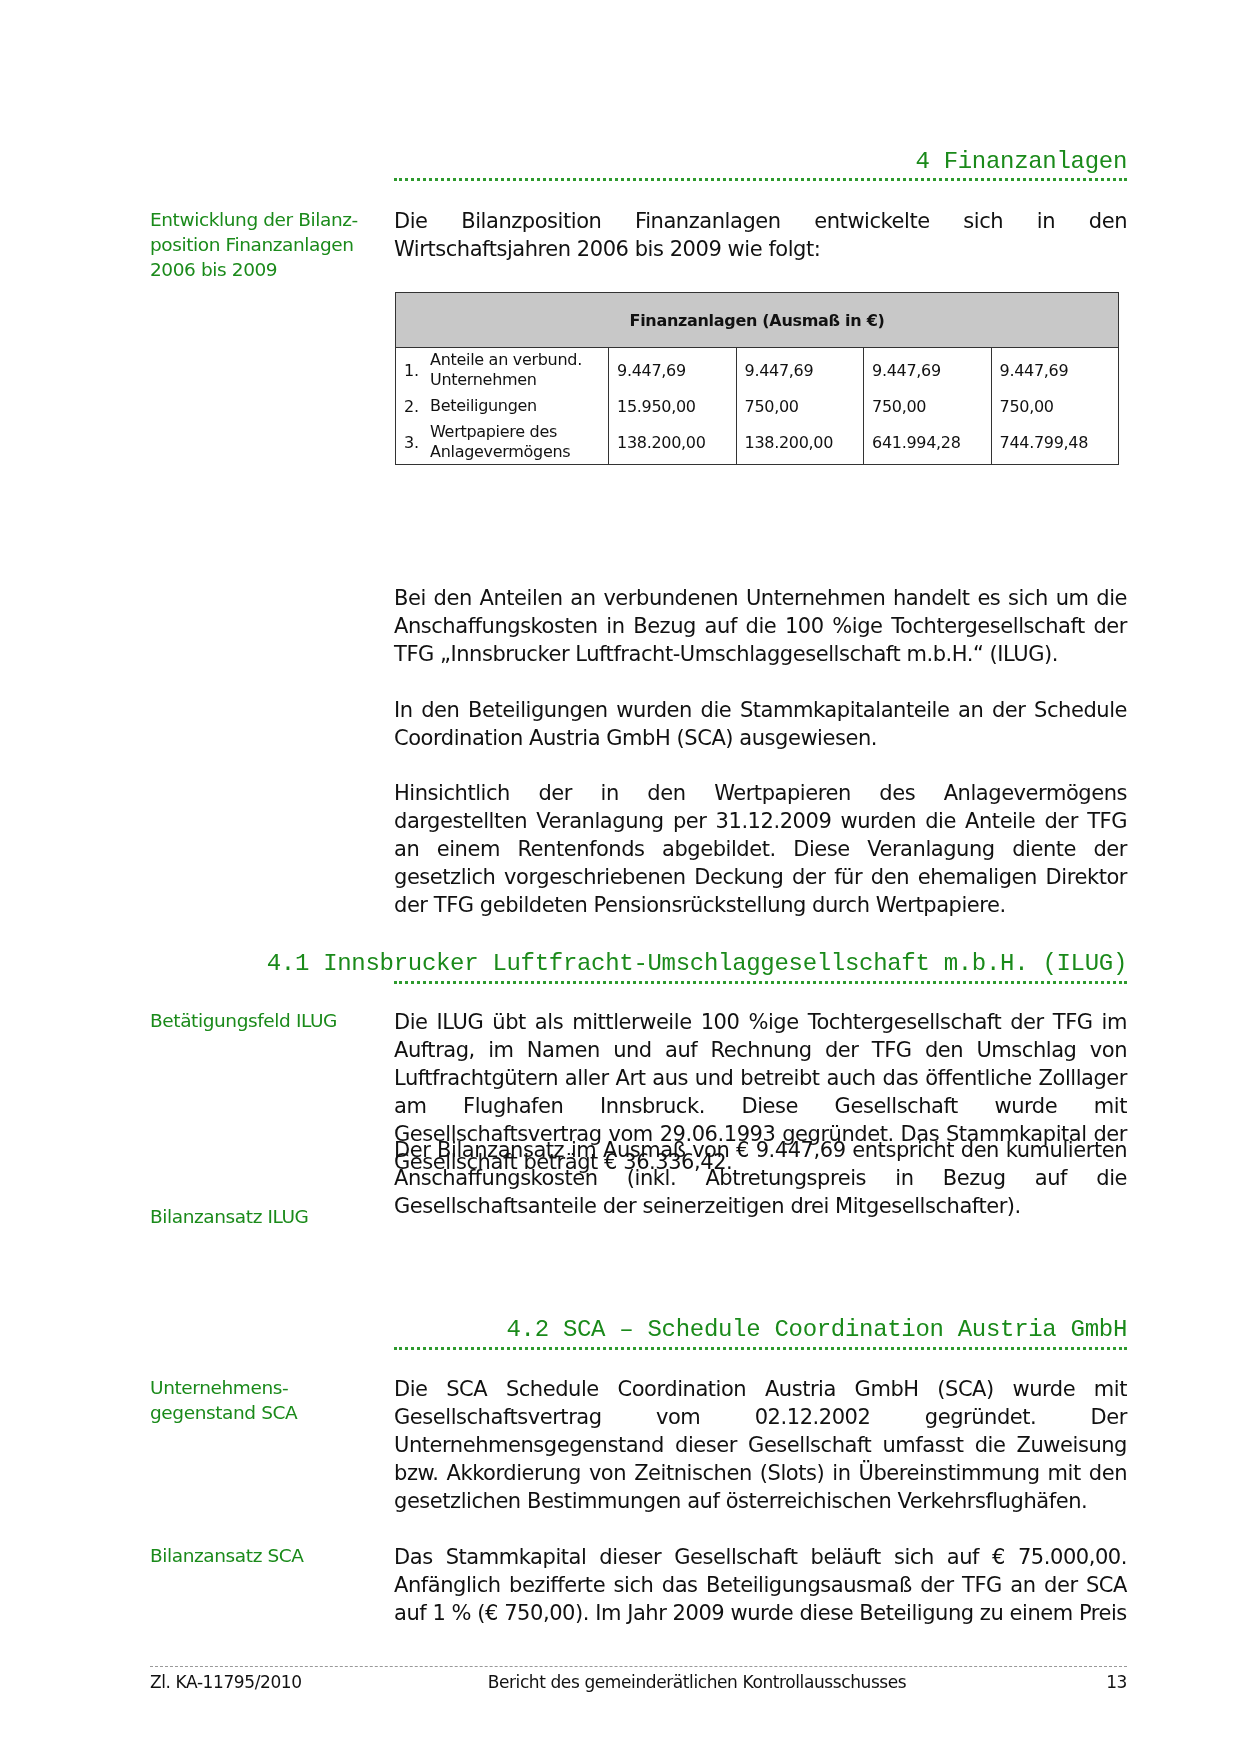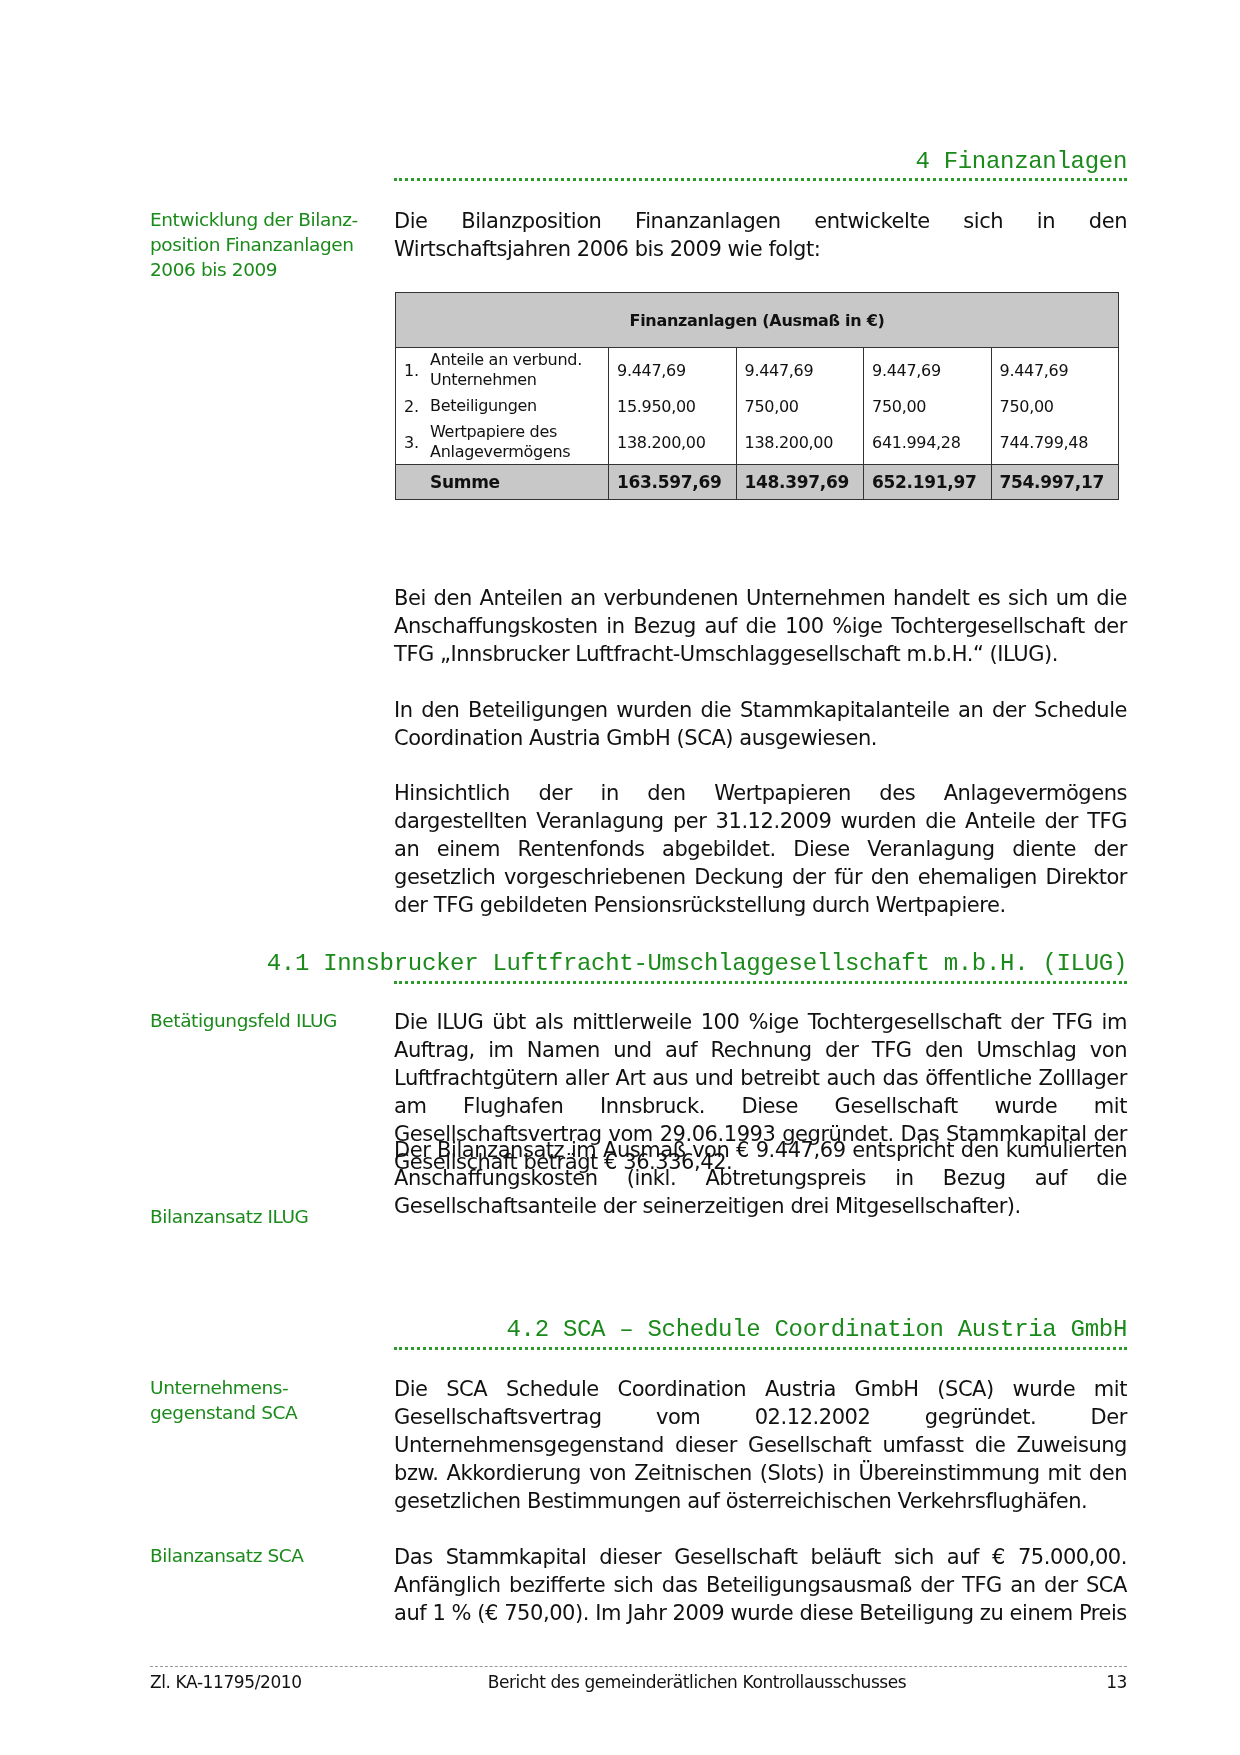--- a/index.html
+++ b/index.html
@@ -63,28 +63,20 @@
     <td class="num vl">750,00</td>
   </tr>
   <tr class="r3">
     <td class="idx">3.</td>
     <td class="lbl">Wertpapiere des Anlagevermögens</td>
     <td class="num vl">138.200,00</td>
     <td class="num vl">138.200,00</td>
     <td class="num vl">641.994,28</td>
     <td class="num vl">744.799,48</td>
   </tr>
-  <tr class="sum">
-    <td class="idx"></td>
-    <td class="lbl">Summe</td>
-    <td class="num vl">163.597,69</td>
-    <td class="num vl">148.397,69</td>
-    <td class="num vl">652.191,97</td>
-    <td class="num vl">754.997,17</td>
-  </tr>
 </tbody>
   </table>
 
 <div class="para" style="top:584px;" lang="de">Bei den Anteilen an verbundenen Unternehmen handelt es sich um die Anschaffungskosten in Bezug auf die 100 %ige Tochtergesellschaft der TFG „Innsbrucker Luftfracht-Umschlaggesellschaft m.b.H.“ (ILUG).</div>
 <div class="para" style="top:696px;" lang="de">In den Beteiligungen wurden die Stammkapitalanteile an der Schedule Coordination Austria GmbH (SCA) ausgewiesen.</div>
 <div class="para" style="top:779px; hyphens:auto;" lang="de">Hinsichtlich der in den Wertpapieren des Anlagevermögens dargestellten Veranlagung per 31.12.2009 wurden die Anteile der TFG an einem Rentenfonds abgebildet. Diese Veranlagung diente der gesetzlich vorgeschriebenen Deckung der für den ehemaligen Direktor der TFG gebildeten Pensionsrückstellung durch Wertpapiere.</div>
 
 <div class="heading" style="top:950px;">4.1  Innsbrucker Luftfracht-Umschlaggesellschaft m.b.H. (ILUG)</div>
 <div class="rule" style="top:981px;"></div>
 

